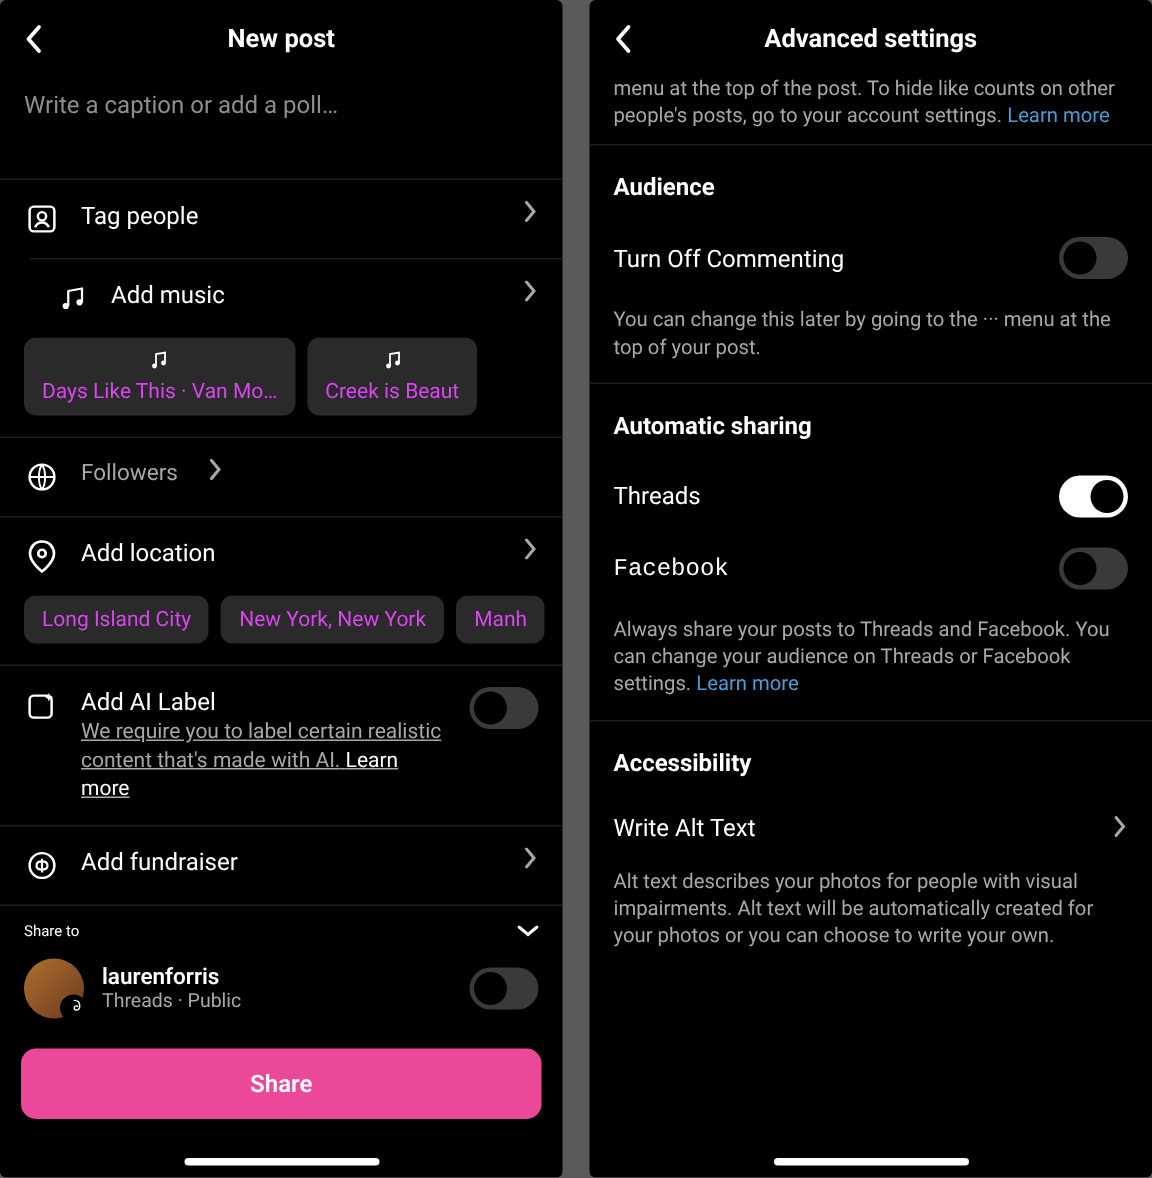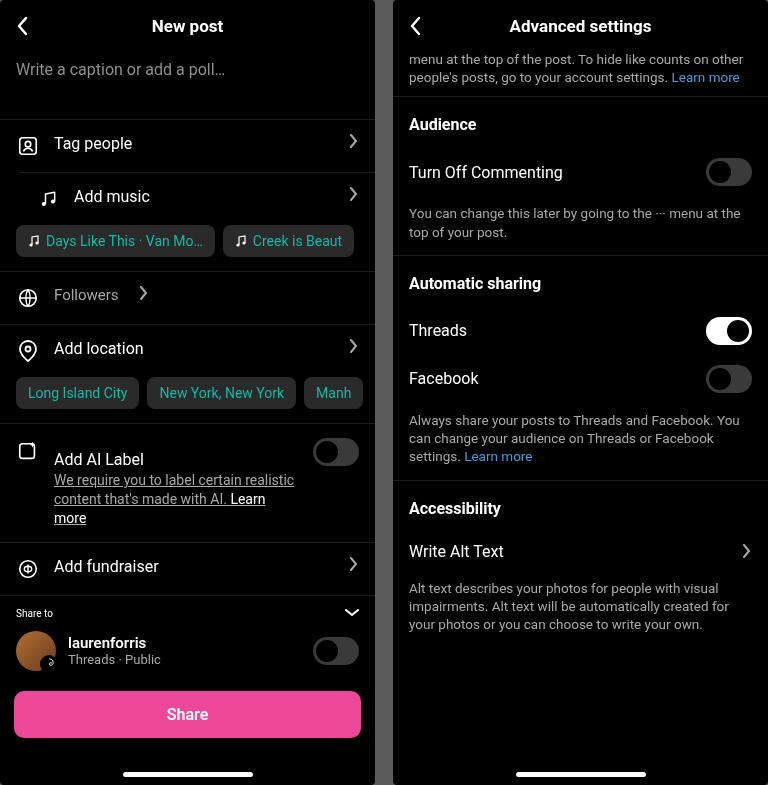--- a/index.html
+++ b/index.html
@@ -82,35 +82,36 @@
     display: flex;
     gap: 8px;
     padding: 0 16px 14px 16px;
     overflow: hidden;
   }
   .chip {
     background: #2a2a2a;
     border-radius: 8px;
     padding: 8px 12px;
     font-size: 14px;
-    color: #14b8a6;
+    color: #d946ef;
     white-space: nowrap;
     display: flex;
     align-items: center;
     gap: 6px;
     cursor: pointer;
+    flex-direction: column;
   }
   .ai-row {
     display:flex;
     padding: 14px 16px;
     border-top: 1px solid #1c1c1c;
     gap: 14px;
     align-items:flex-start;
   }
-  .ai-text { flex:1;margin-top:12px; }
+  .ai-text { flex:1; }
   .ai-text .title { font-size:16px; color:#fff; margin-bottom:2px;}
   .ai-text .desc { font-size:14px; color:#a8a8a8; line-height:1.35;text-decoration:underline;}
   .ai-text .desc .lm { color:#fff; }
   .toggle {
     width: 46px; height: 28px;
     background: #3a3a3a;
     border-radius: 14px;
     position: relative;
     flex-shrink:0;
     cursor:pointer;
@@ -399,21 +400,21 @@
   <div class="helper">You can change this later by going to the ··· menu at the top of your post.</div>
 
   <div class="divider"></div>
   <div class="section-title">Automatic sharing</div>
   <div class="setting-row">
     <span class="slabel">Threads</span>
     <div class="toggle on-white">
         <div class="knob"></div>
       </div>
   </div>
-  <div class="setting-row" style="padding-top:6px;">
+  <div class="setting-row" style="padding-top:6px;font-family:Liberation Mono, monospace;">
     <span class="slabel">Facebook</span>
     <div class="toggle off">
         <div class="knob"></div>
       </div>
   </div>
   <div class="helper">
     <span>Always share your posts to Threads and Facebook. You can change your audience on Threads or Facebook settings.</span>
     <span class="link">Learn more</span>
   </div>
 

